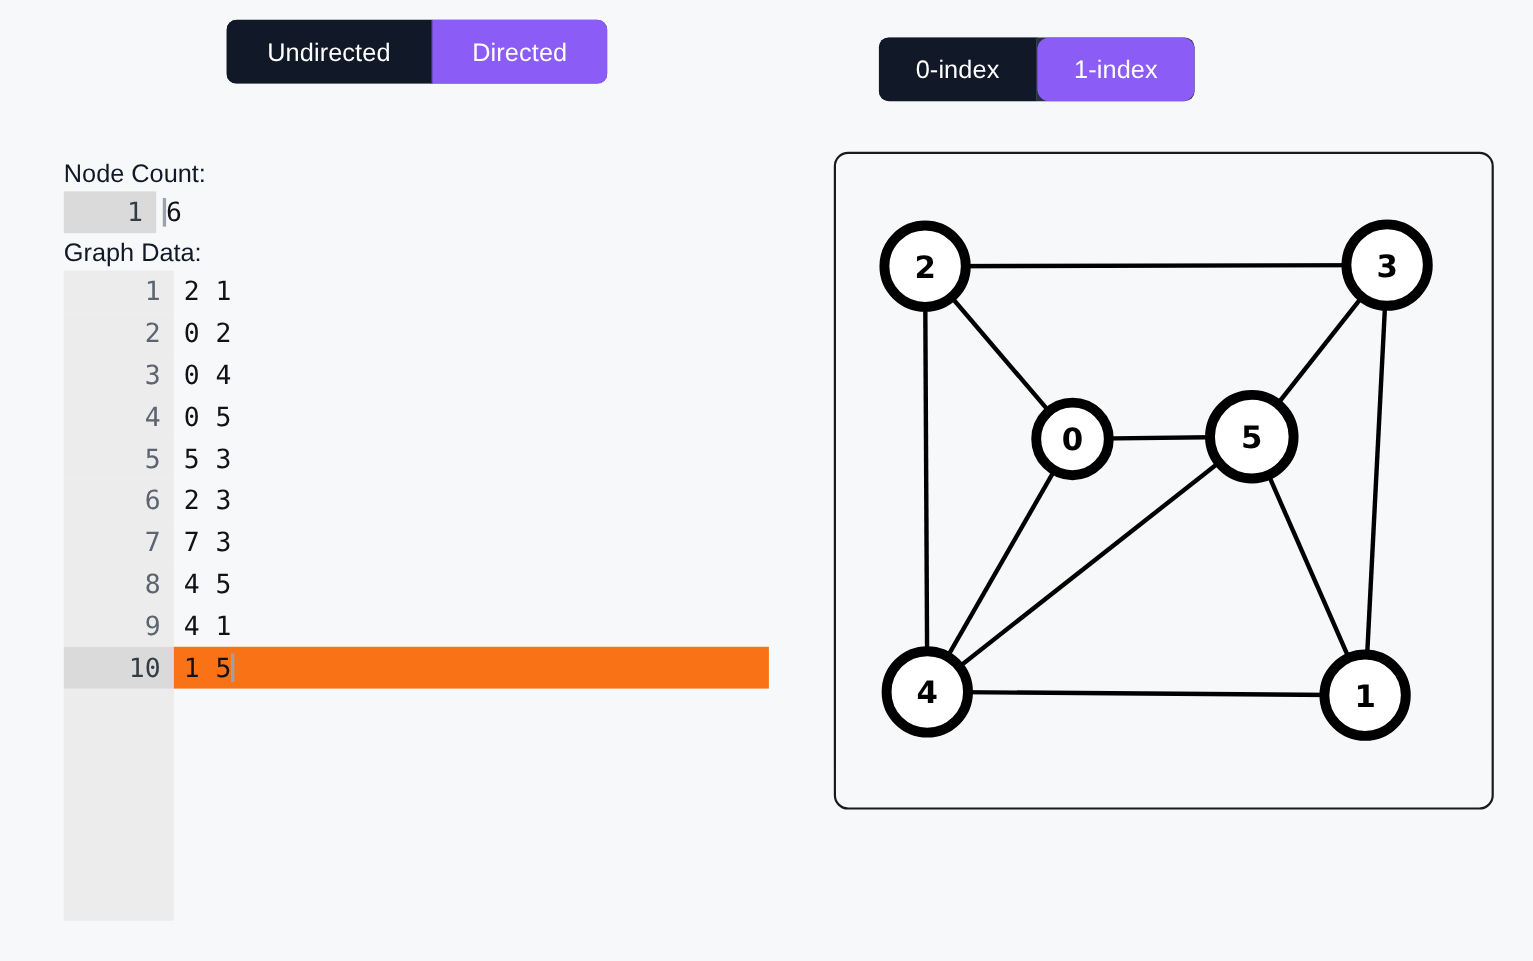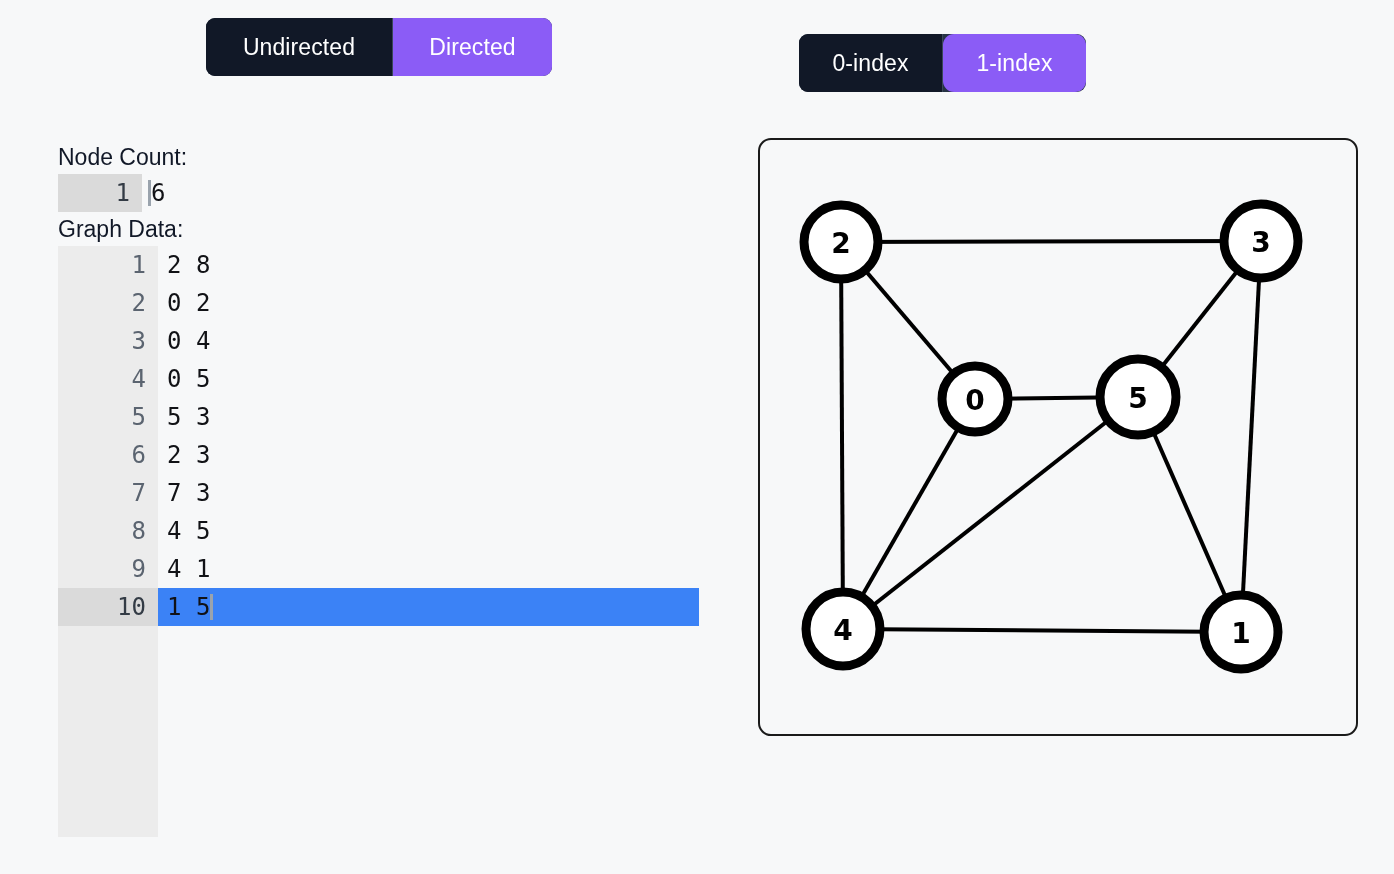--- a/index.html
+++ b/index.html
@@ -76,21 +76,21 @@
     background: #f7f8f9;
     font-family: "DejaVu Sans Mono", monospace;
     font-size: 24px;
   }
   .ed-row {
     display: flex;
     height: 38px;
     align-items: center;
     position: relative;
   }
-  .ed-row.active-line .ed-code { background: #3b82f6; }
+  .ed-row.active-line .ed-code { background: #f97316; }
   .ed-gutter {
     flex: 0 0 auto;
     text-align: right;
     color: #5b6470;
     background: #ececec;
     height: 38px;
     line-height: 38px;
     box-sizing: border-box;
     padding-right: 12px;
     font-family: "DejaVu Sans Mono", monospace;
@@ -189,21 +189,21 @@
       </div>
     </div>
 
   <div class="editor-label">Graph Data:</div>
 
   <div class="editor" id="graph-data-editor" style="height: 591px;">
     <div class="gutter-filler" style="top: 380px; height: 211px;"></div>
 
   <div class="ed-row">
         <div class="ed-gutter">1</div>
-        <div class="ed-code"><span>2 8</span></div>
+        <div class="ed-code"><span>2 1</span></div>
       </div>
       <div class="ed-row">
         <div class="ed-gutter">2</div>
         <div class="ed-code"><span>0 2</span></div>
       </div>
       <div class="ed-row">
         <div class="ed-gutter">3</div>
         <div class="ed-code"><span>0 4</span></div>
       </div>
       <div class="ed-row">

